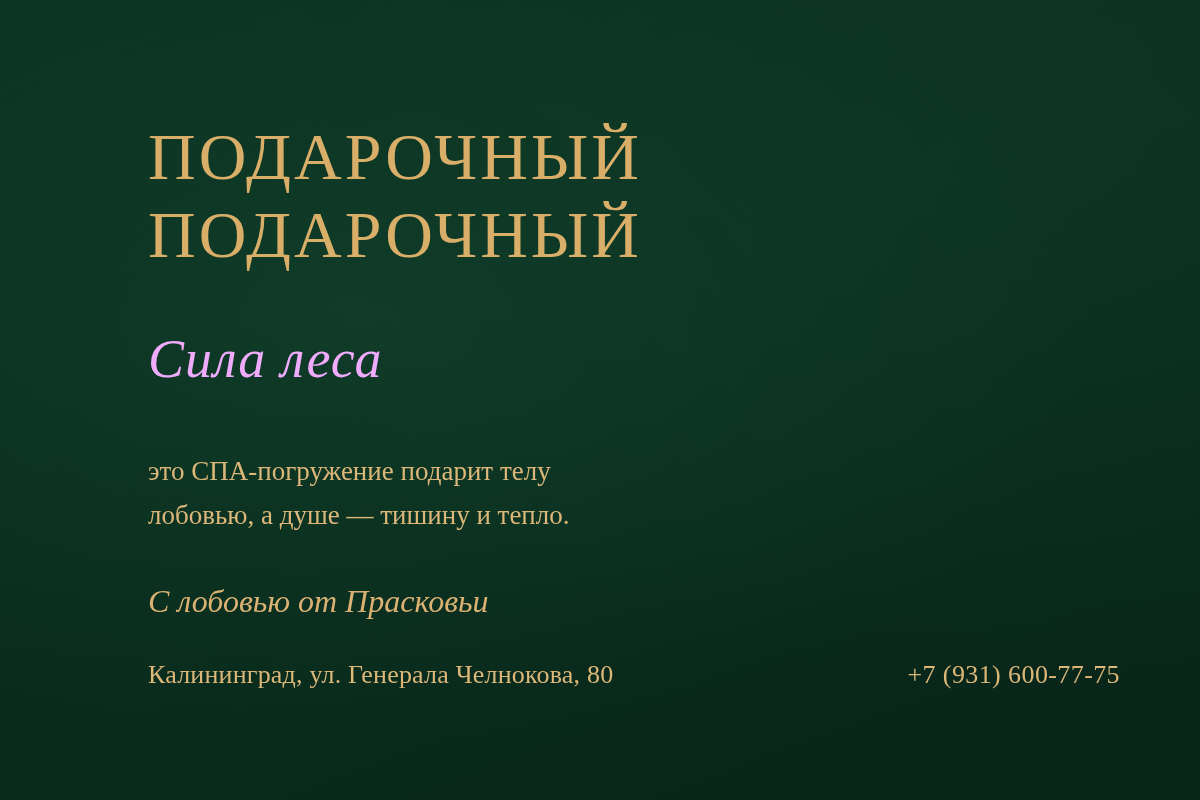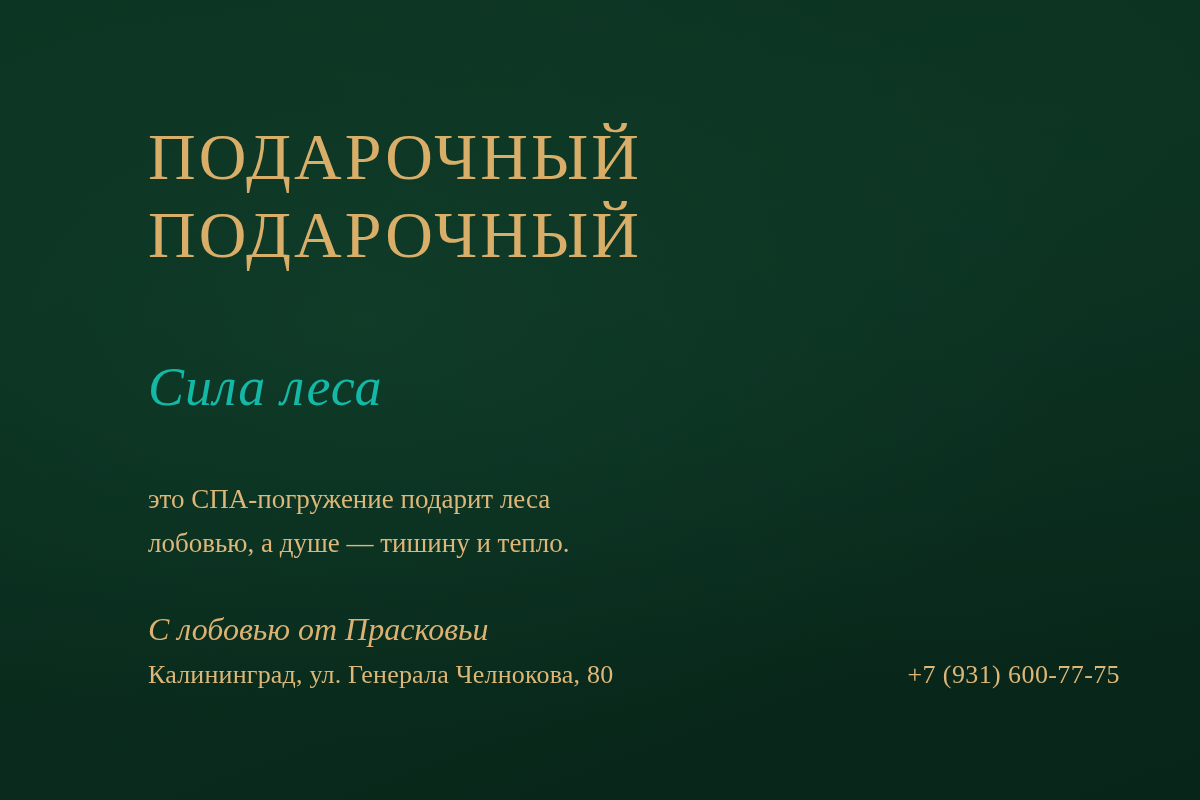--- a/index.html
+++ b/index.html
@@ -47,24 +47,24 @@
     line-height: 1.12;
     font-weight: 400;
     color: #d8ae68;
     white-space: nowrap;
   }
   .title-line.second {
     margin-top: 4px;
   }
 
   .subtitle {
-    margin-top: 84px;
+    margin-top: 56px;
     font-size: 54px;
     font-style: italic;
-    color: #14b8a6;
+    color: #f0abfc;
     letter-spacing: 1px;
   }
 
   .message {
     margin-top: 60px;
     font-size: 27px;
     line-height: 1.62;
     color: #ddb779;
     max-width: 600px;
   }
@@ -130,21 +130,21 @@
 <div id="certificate">
   <div class="content">
 
     <div class="left-block">
       <div class="title-line">ПОДАРОЧНЫЙ</div>
       <div class="title-line second">ПОДАРОЧНЫЙ</div>
 
       <div class="subtitle">Сила леса</div>
 
       <div class="message">
-        <div>это СПА-погружение подарит леса</div>
+        <div>это СПА-погружение подарит телу</div>
         <div>лобовью, а душе — тишину и тепло.</div>
       </div>
 
       <div class="signature">С лобовью от Прасковьи</div>
     </div>
 
     <div class="footer">
       <div class="address">Калининград, ул. Генерала Челнокова, 80</div>
       <div class="phone">+7 (931) 600-77-75</div>
     </div>

